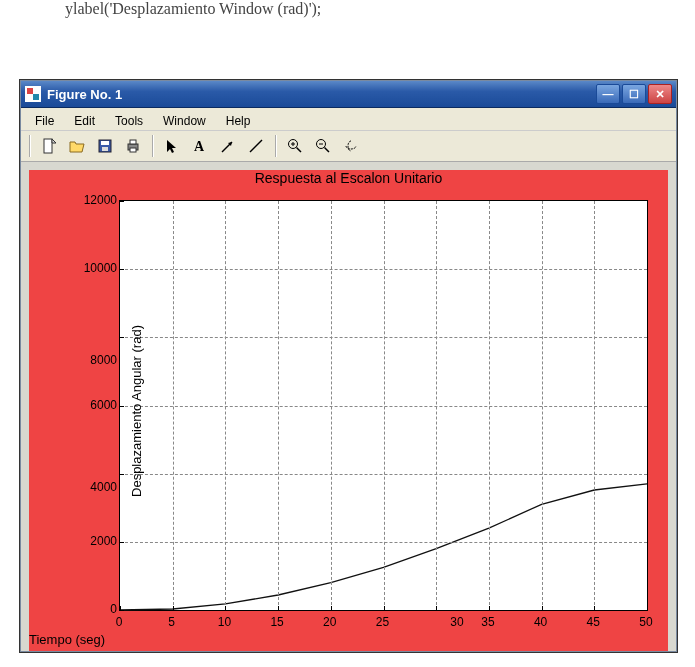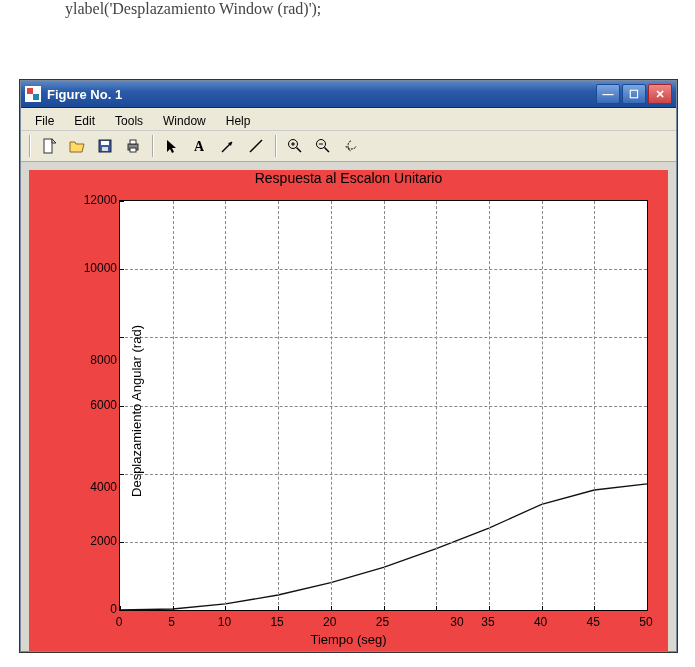--- a/index.html
+++ b/index.html
@@ -160,21 +160,21 @@
     transform: translateY(-50%) rotate(-90deg);
     transform-origin: center;
     font-family: Arial, sans-serif;
     font-size: 13px;
     white-space: nowrap;
   }
   .xlabel {
     position:absolute;
     left: 0; right: 0;
     bottom: 4px;
-    text-align:center;
+    text-align:left;
     font-family: Arial, sans-serif;
     font-size: 13px;
   }
   .ytick {
     position:absolute;
     left: 50px;
     width: 38px;
     text-align: right;
     font-size: 12px;
     transform: translateY(-50%);

